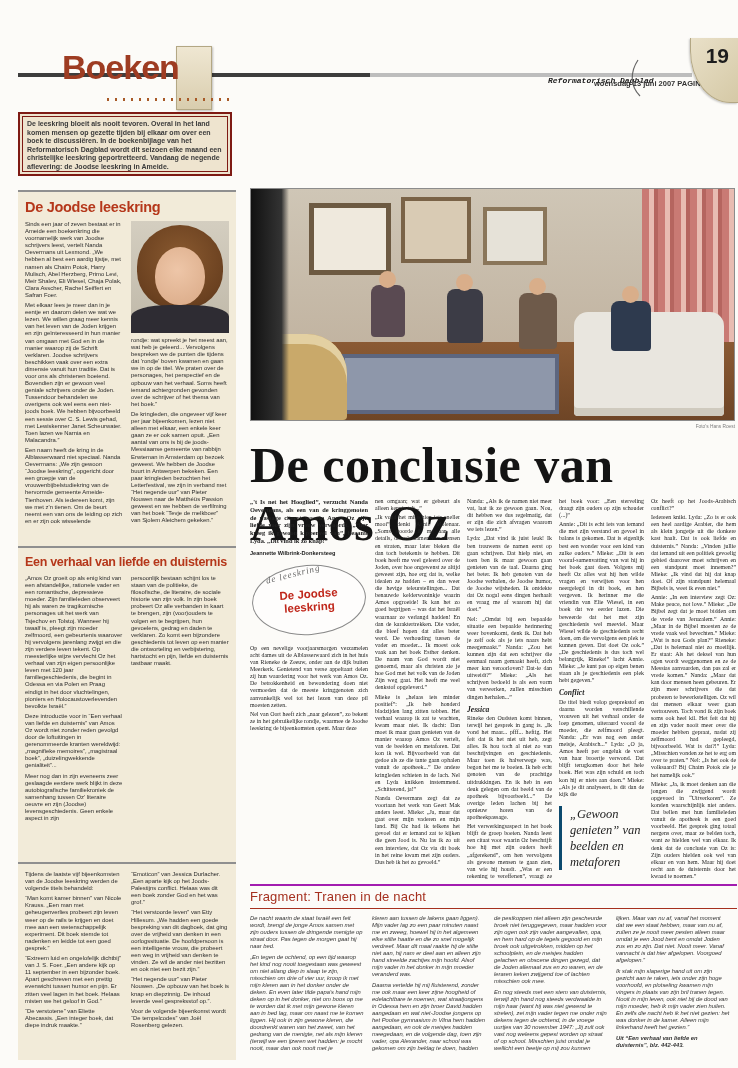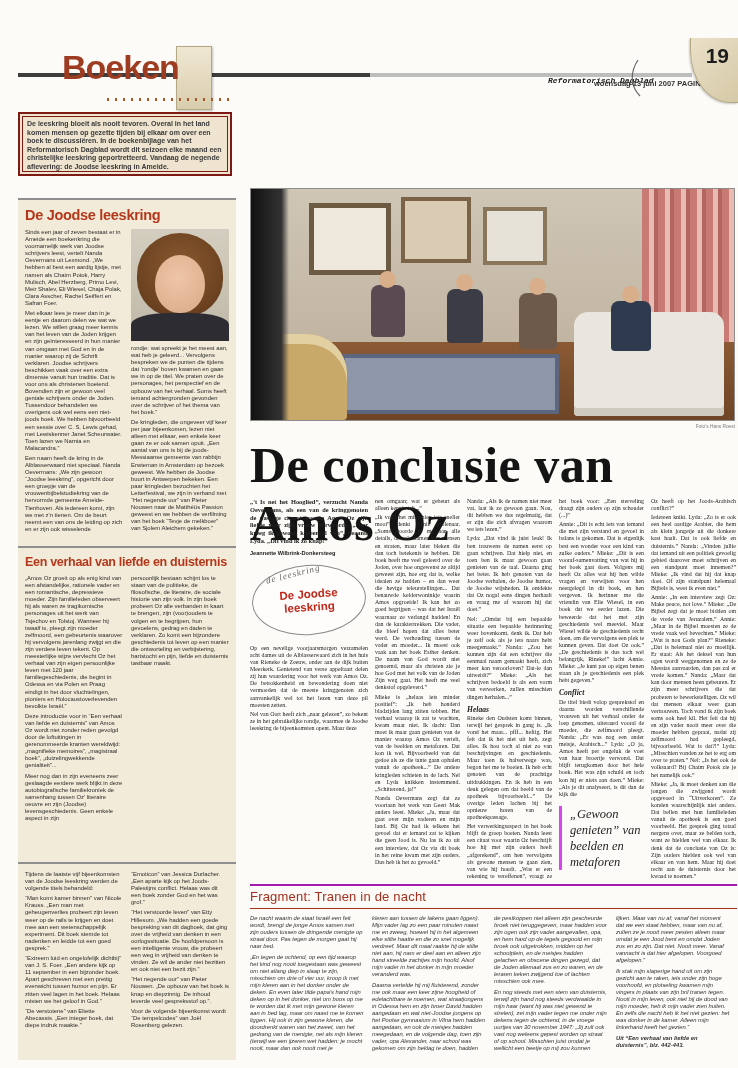--- a/index.html
+++ b/index.html
@@ -63,21 +63,21 @@
   .bodycols{left:250px;top:498px;width:487px;height:382px;display:flex;gap:7px;overflow:hidden;}
   .bcol{width:85px;overflow:hidden;}
   .bcol-wide{width:118px;}
   .bcol p{margin:0 0 2px;font-family:"Liberation Serif",serif;font-size:5.9px;line-height:7.1px;text-align:justify;color:#222;}
   .lead{font-weight:bold;font-size:6.4px !important;line-height:7.8px !important;}
   .byline{font-family:"Liberation Sans",sans-serif !important;font-weight:bold;font-size:5.6px !important;color:#444;margin:5px 0 6px !important;text-align:left !important;}
   .subhead{font-weight:bold;font-style:italic;font-size:7.6px !important;margin:5px 0 2px !important;text-align:left !important;}
   .badge{width:112px;height:68px;border:1px solid #8a8a8a;border-radius:50%;position:relative;transform:rotate(-4deg);margin:8px 0 10px 2px;background:rgba(255,255,255,.5);}
   .badge-script{position:absolute;left:14px;top:2px;font-family:"Liberation Serif",serif;font-style:italic;font-size:9px;color:#666;transform:rotate(-10deg);letter-spacing:1px;}
   .badge-red{position:absolute;left:0;top:22px;width:100%;text-align:center;font-weight:bold;font-size:11.5px;line-height:13px;color:#c0281c;}
-  .pullquote{margin-top:8px;border-left:3px solid #d946ef;padding-left:8px;font-family:"Liberation Serif",serif;font-style:italic;font-size:12.5px;line-height:16px;color:#1e1e1e;}
+  .pullquote{margin-top:8px;border-left:3px solid #0c4a6e;padding-left:8px;font-family:"Liberation Serif",serif;font-style:italic;font-size:12.5px;line-height:16px;color:#1e1e1e;}
   
   .fragment{left:250px;top:884px;width:487px;border-top:2px solid #a21caf;}
   .frag-head{display:block;border-bottom:1.5px solid #a5301f;color:#a5301f;font-size:13px;padding:3px 0 4px;letter-spacing:.2px;}
   .fragcols{display:flex;gap:8px;margin-top:6px;height:140px;overflow:hidden;}
   .fcol{width:114px;overflow:hidden;}
   .fcol p{margin:0 0 4px;font-style:italic;font-size:5.8px;line-height:7px;color:#333;}
   .fsource{font-weight:bold;}
 </style>
 </head>
 <body>
@@ -92,21 +92,21 @@
     <path d="M22 2 C14 14, 14 28, 24 38" stroke="#666" stroke-width="1.2" fill="none"></path>
   </svg>
 <div class="abs dateline">woensdag 13 juni 2007 PAGINA</div>
 <div class="abs pagetab"></div>
 <div class="abs pagenum">19</div>
 
 <div class="abs introbox">
   <p>De leeskring bloeit als nooit tevoren. Overal in het land komen mensen op gezette tijden bij elkaar om over een boek te discussiëren. In de boekenbijlage van het Reformatorisch Dagblad wordt dit seizoen elke maand een christelijke leeskring geportretteerd. Vandaag de negende aflevering: de Joodse leeskring in Ameide.</p>
 </div>
 
-<div class="abs sec" style="top:190px;height:452px;margin-top:8px;">
+<div class="abs sec" style="top:190px;height:452px;">
   <h2>De Joodse leeskring</h2>
   <div class="cols h-fix1">
     <div class="scol">
       <p>Sinds een jaar of zeven bestaat er in Ameide een boekenkring die voornamelijk werk van Joodse schrijvers leest, vertelt Nanda Oevermans uit Lexmond. „We hebben al best een aardig lijstje, met namen als Chaim Potok, Harry Mulisch, Abel Herzberg, Primo Levi, Meir Shalev, Eli Wiesel, Chaja Polak, Clara Asscher, Rachel Seiffert en Safran Foer.</p>
       <p>Met elkaar lees je meer dan in je eentje en daarom delen we wat we lezen. We willen graag meer kennis van het leven van de Joden krijgen en zijn geïnteresseerd in hun manier van omgaan met God en in de manier waarop zij de Schrift verklaren. Joodse schrijvers beschikken vaak over een extra dimensie vanuit hun traditie. Dat is voor ons als christenen boeiend. Bovendien zijn er gewoon veel geniale schrijvers onder de Joden. Tussendoor behandelen we overigens ook wel eens een niet-joods boek. We hebben bijvoorbeeld een sessie over C. S. Lewis gehad, met Lewiskenner Janet Scheurwater. Toen lazen we Narnia en Malacandra.”</p>
       <p>Een naam heeft de kring in de Alblasserwaard niet speciaal. Nanda Oevermans: „We zijn gewoon “Joodse leeskring”, opgericht door een groepje van de vrouwenbijbelstudiekring van de hervormde gemeente Ameide-Tienhoven. Als iedereen komt, zijn we met z'n tienen. Om de beurt neemt een van ons de leiding op zich en er zijn ook wisselende gastvrouwen. Degene die op dat moment voorzitter is, bepaalt de gang van zaken. Meestal beginnen we met een</p>
     </div>
     <div class="scol">
       <div class="portrait">
         <div class="hair"></div>
@@ -190,21 +190,21 @@
   <div class="bcol">
     <p>nen omgaan; wat er gebeurt als alleen kennis telt...”</p>
     <p>„Ik vond het misschien iets sneller mooi”, denkt Annie Molenaar. „Soms stoorde ik me aan alle details, de vele namen van mensen en straten, maar later bleken die dan toch betekenis te hebben. Dit boek heeft me veel geleerd over de Joden, over hoe ongewenst ze altijd geweest zijn, hoe erg dat is, welke idealen ze hadden – en dan weer die hevige teleurstellingen... Dat benauwde kelderwoninkje waarin Amos opgroeide! Ik kan het zo goed begrijpen – was dat het Israël waarnaar ze verlangd hadden! En dan de karaktertrekken. Die vader, die bleef hopen dat alles beter werd. De verhouding tussen de vader en moeder... Ik moest ook vaak aan het boek Esther denken. De naam van God wordt niet genoemd, maar als christen zie je hoe God met het volk van de Joden Zijn weg gaat. Het heeft me veel denkstof opgeleverd.”</p>
     <p>Mieke is „helaas iets minder positief”: „Ik heb honderd bladzijden lang zitten tobben. Het verhaal waarop ik zat te wachten, kwam maar niet. Ik dacht: Dan moet ik maar gaan genieten van de manier waarop Amos Oz vertelt, van de beelden en metaforen. Dat kon ik wel. Bijvoorbeeld van dat gedoe als ze die tante gaan ophalen vanuit de apotheek...” De andere kringleden schieten in de lach. Nel en Lyda knikken instemmend. „Schitterend, ja!”</p>
     <p>Nanda Oevermans zegt dat ze voortaan het werk van Geert Mak anders leest. Mieke: „Ja, maar dat gaat over mijn vaderen en mijn land. Bij Oz had ik telkens het gevoel dat er iemand zat te kijken die geen Jood is. Nu las ik zo uit een interview, dat Oz via dit boek in het reine kwam met zijn ouders. Dus heb ik het zo gevoeld.”</p>
   </div>
   <div class="bcol">
     <p>Nanda: „Als ik de namen niet meer vat, laat ik ze gewoon gaan. Nou, dit hebben we dus regelmatig, dat er zijn die zich afvragen waarom we iets lezen.”</p>
     <p>Lyda: „Dat vind ik juist leuk! Ik ben trouwens de namen eerst op gaan schrijven. Dat hielp niet, en toen ben ik maar gewoon gaan genieten van de taal. Daarna ging het beter. Ik heb genoten van de Joodse verhalen, de Joodse humor, de Joodse wijsheden. Ik ontdekte dat Oz nogal eens dingen herhaalt en vraag me af waarom hij dat doet.”</p>
     <p>Nel: „Omdat bij een bepaalde situatie een bepaalde herinnering weer bovenkomt, denk ik. Dat heb je zelf ook als je iets naars hebt meegemaakt.” Nanda: „Zou het kunnen zijn dat een schrijver die eenmaal naam gemaakt heeft, zich meer kan veroorloven? Dat-ie dan uitweidt?” Mieke: „Als het schrijven bedoeld is als een vorm van verwerken, zullen misschien dingen herhalen...”</p>
-    <p class="subhead">Helaas</p>
+    <p class="subhead">Jessica</p>
     <p>Rineke den Oudsten komt binnen, terwijl het gesprek in gang is. „Ik vond het maar... pfff... heftig. Het feit dat ik het niet uit heb, zegt alles. Ik hou toch al niet zo van beschrijvingen en geschiedenis. Maar toen ik halverwege was, begon het me te boeien. Ik heb echt genoten van de prachtige uitdrukkingen. En ik heb in een deuk gelegen om dat beeld van de apotheek bijvoorbeeld...” De overige leden lachen bij het opnieuw horen van de apotheekpassage.</p>
     <p>Het verwerkingsaspect in het boek blijft de groep boeien. Nanda leest een citaat voor waarin Oz beschrijft hoe hij met zijn ouders heeft „afgerekend”, om hen vervolgens als gewone mensen te gaan zien, van wie hij houdt. „Was er een rekening te vereffenen”, vraagt ze zich af. Nel leest bij wijze van antwoord een gedicht uit</p>
   </div>
   <div class="bcol">
     <p>het boek voor: „Een sterveling draagt zijn ouders op zijn schouder (...)”</p>
     <p>Annie: „Dit is echt iets van iemand die met zijn verstand en gevoel in balans is gekomen. Dat is eigenlijk best een wonder voor een kind van zulke ouders.” Mieke: „Dit is een vooraf-samenvatting van wat hij in het boek gaat doen. Volgens mij heeft Oz alles wat hij hen wilde vragen en verwijten voor hen neergelegd in dit boek, en hen vergeven. Ik herinner me die vriendin van Elie Wiesel, in een boek dat we eerder lazen. Die beweerde dat het met zijn geschiedenis wel meeviel. Maar Wiesel wilde de geschiedenis recht doen, om die vervolgens een plek te kunnen geven. Dat doet Oz ook.” „De geschiedenis is dus toch wel belangrijk, Rineke!” lacht Annie. Mieke: „Je kunt pas op eigen benen staan als je geschiedenis een plek hebt gegeven.”</p>
     <p class="subhead">Conflict</p>
     <p>De titel biedt volop gesprekstof en daarna worden verschillende vrouwen uit het verhaal onder de loep genomen, uiteraard vooral de moeder, die zelfmoord pleegt. Nanda: „Er was nog een ander meisje, Arabisch...” Lyda: „O ja, Amos heeft per ongeluk de voet van haar broertje verwond. Dat blijft terugkomen door het hele boek. Het was zijn schuld en toch kon hij er niets aan doen.” Mieke: „Als je dit analyseert, is dit dan de kijk die</p>
     <div class="pullquote">„Gewoon genieten” van beelden en metaforen</div>
   </div>

